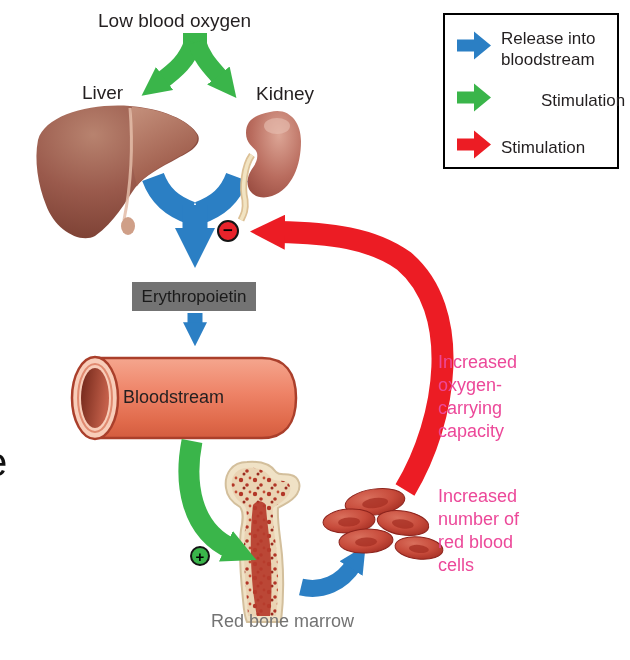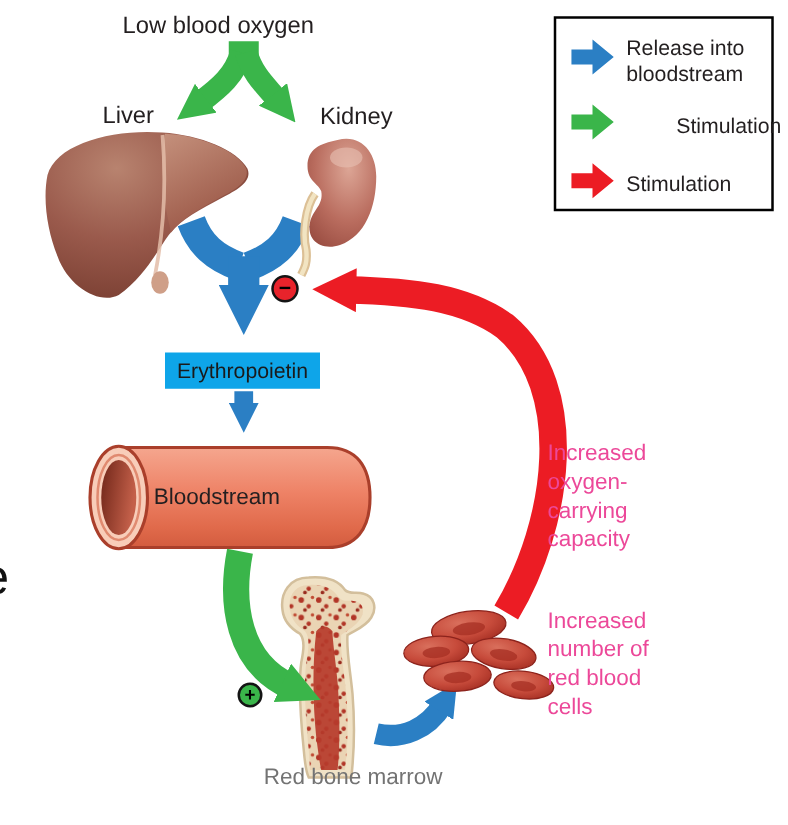--- a/index.html
+++ b/index.html
@@ -6,21 +6,21 @@
   #stage{position:relative;width:630px;height:660px;background:#ffffff;overflow:hidden;
          font-family:"Liberation Sans",sans-serif;}
   svg{display:block;}
   #diagram-svg{position:absolute;left:0;top:0;}
   .st-green{stroke:#3ab54a;fill:none;}
   .st-blue{stroke:#2b7fc4;fill:none;}
   .st-red{stroke:#ec1c24;fill:none;}
   .lbl{position:absolute;color:#231f20;font-size:19px;line-height:1.12;text-align:left;}
   .lbl-multi{position:absolute;color:#ec4899;font-size:18px;line-height:23px;text-align:left;
              white-space:pre-line;}
-  .epo-box{position:absolute;left:132px;top:282px;width:124px;height:29px;background:#0ea5e9;
+  .epo-box{position:absolute;left:132px;top:282px;width:124px;height:29px;background:#737373;
            display:flex;align-items:center;justify-content:center;color:#1a1a1a;font-size:17px;}
   .badge{position:absolute;border-radius:50%;border:2px solid #141414;box-sizing:border-box;
          display:flex;align-items:center;justify-content:center;color:#000;font-weight:bold;}
   .badge-minus{left:217px;top:220px;width:22px;height:22px;background:#e8232b;font-size:17px;}
   .badge-plus{left:190px;top:546px;width:20px;height:20px;background:#3ab54a;font-size:15px;}
   .legend{position:absolute;left:443px;top:13px;width:176px;height:156px;background:#fff;
           border:2px solid #000000;box-sizing:border-box;}
   .legend .l-arrow{position:absolute;left:12px;}
   .legend .l-text{position:absolute;left:56px;color:#231f20;font-size:17px;line-height:21px;
                   white-space:pre-line;}

